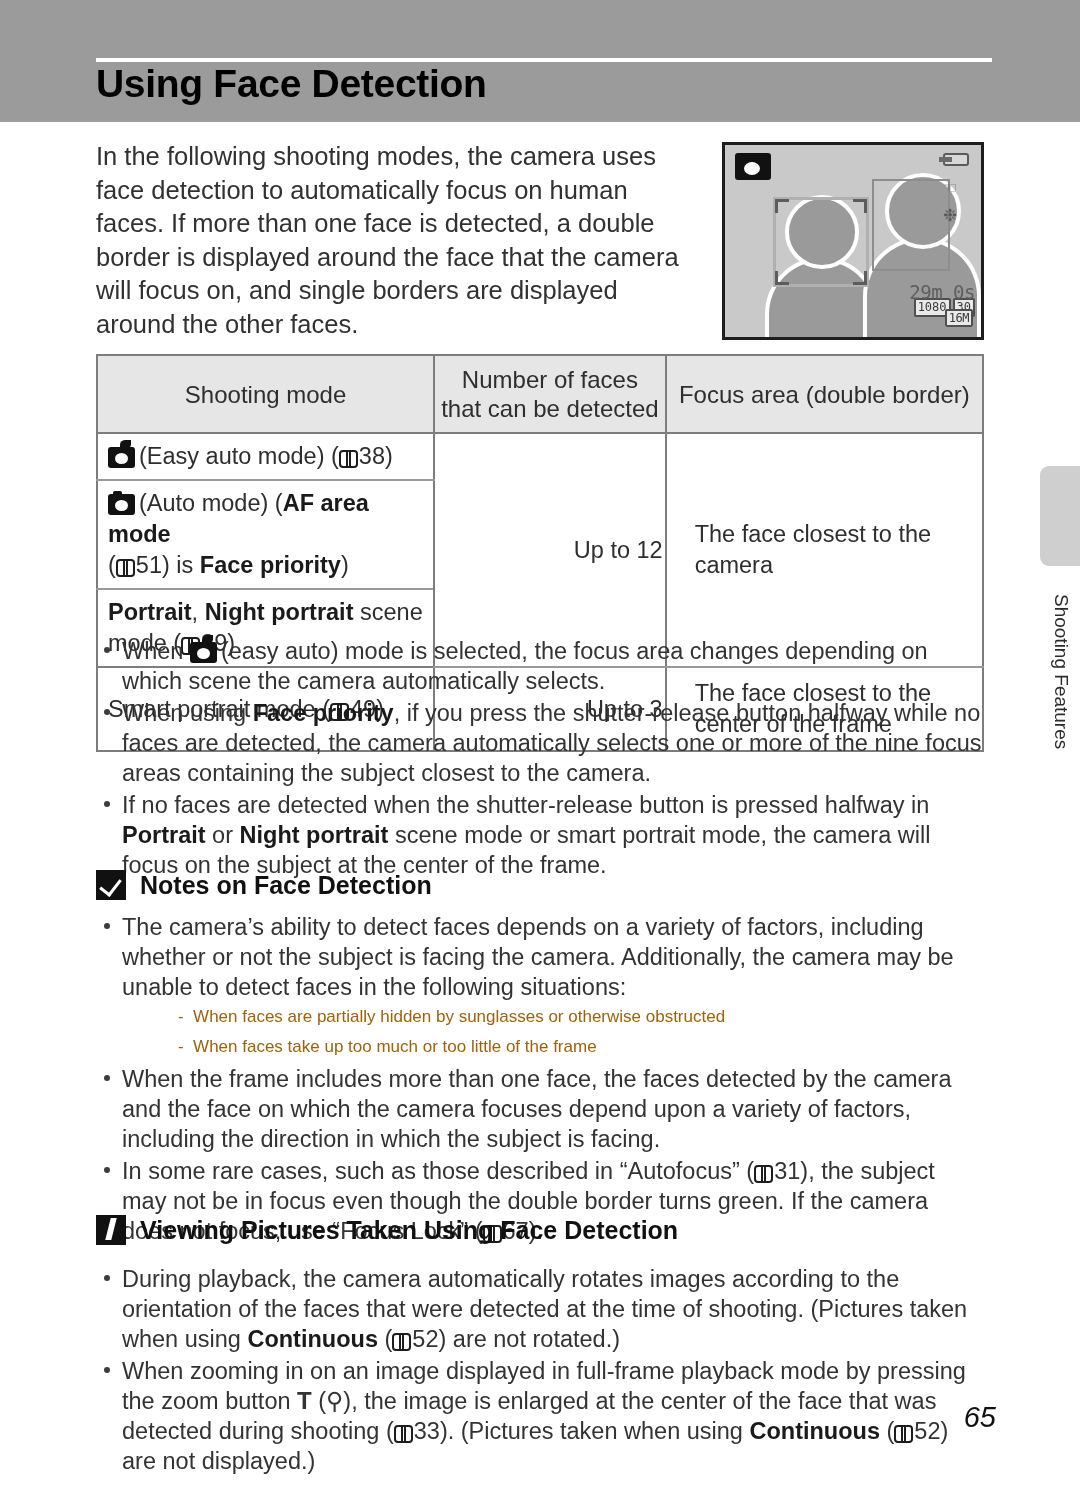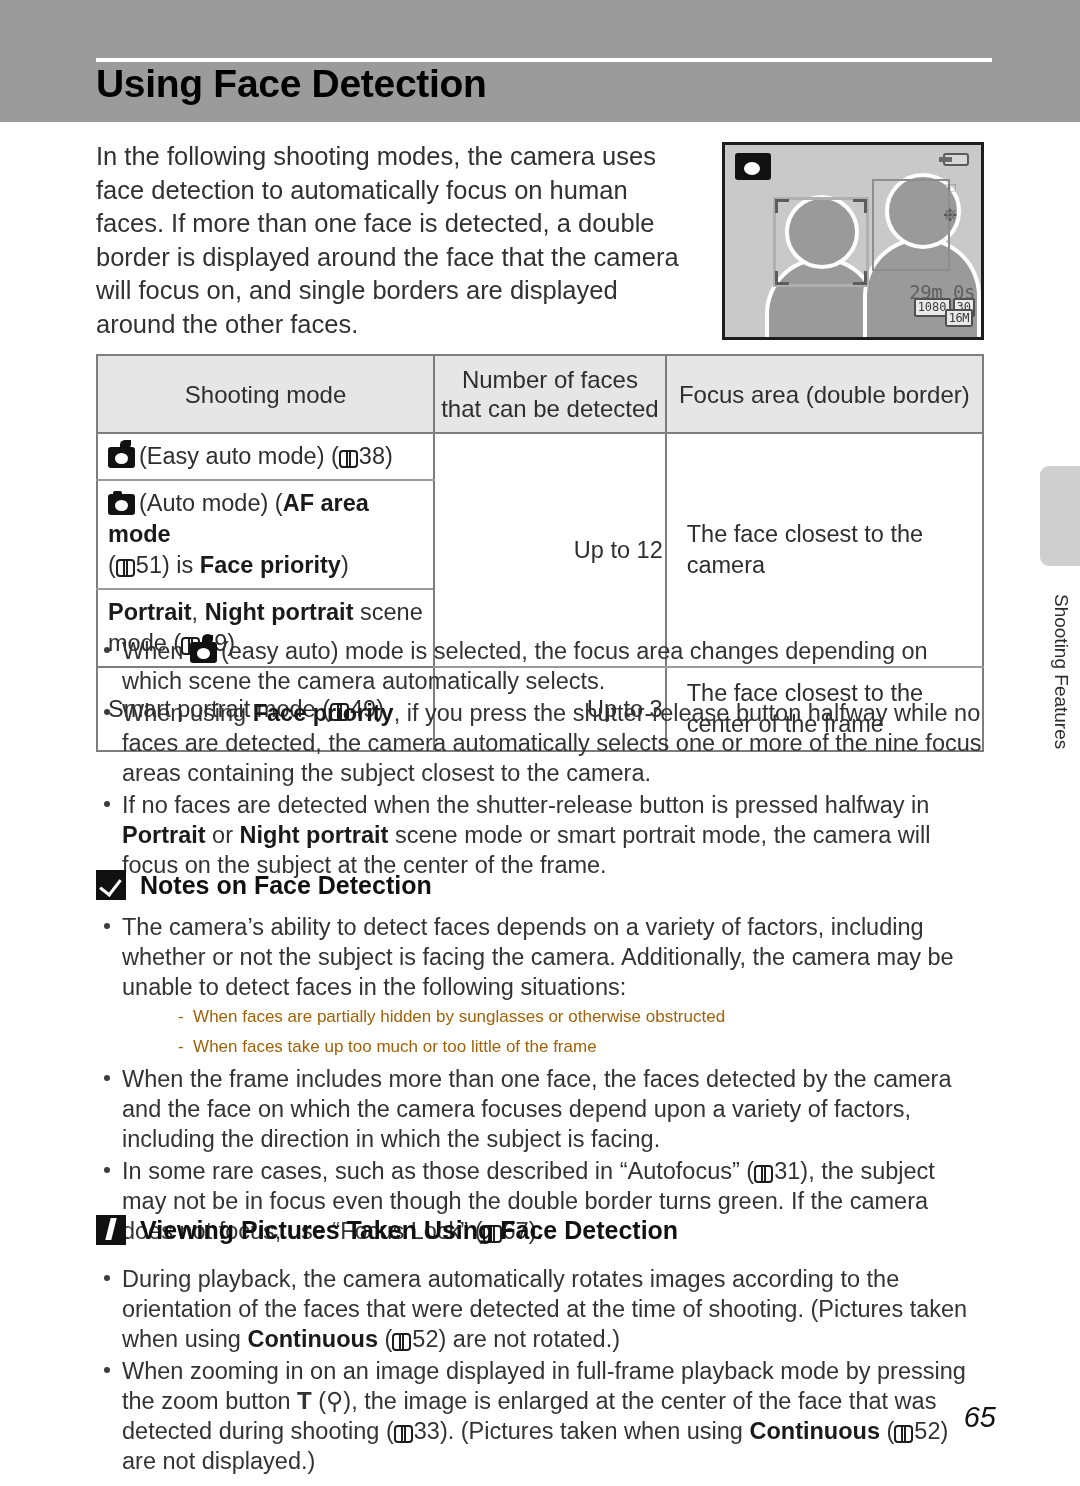--- a/index.html
+++ b/index.html
@@ -121,21 +121,21 @@
   }
   .tbl thead th {
     background: #e6e6e6; text-align: center;
     padding: 9px 6px; line-height: 29px; font-size: 24px;
   }
   .col-a { width: 338px; }
   .col-b { width: 232px; }
   .col-c { width: 318px; margin-left: 18px; }
   .cell-mode { padding: 7px 10px; line-height: 31px; }
   .cell-num { text-align: right; padding: 10px 2px; }
-  .cell-area { padding: 10px 20px; line-height: 31px; }
+  .cell-area { padding: 10px 28px; line-height: 31px; }
   .thin-row td { border-bottom: 2px solid #9a9a9a; border-radius: 16px; }
   b { font-weight: bold; color: #1a1a1a; }
 
   
   .book {
     display: inline-block; width: 19px; height: 17px; position: relative;
     vertical-align: -2px; margin-right: 1px;
   }
   .book::before, .book::after {
     content: ""; position: absolute; top: 1px; width: 8px; height: 14px;

